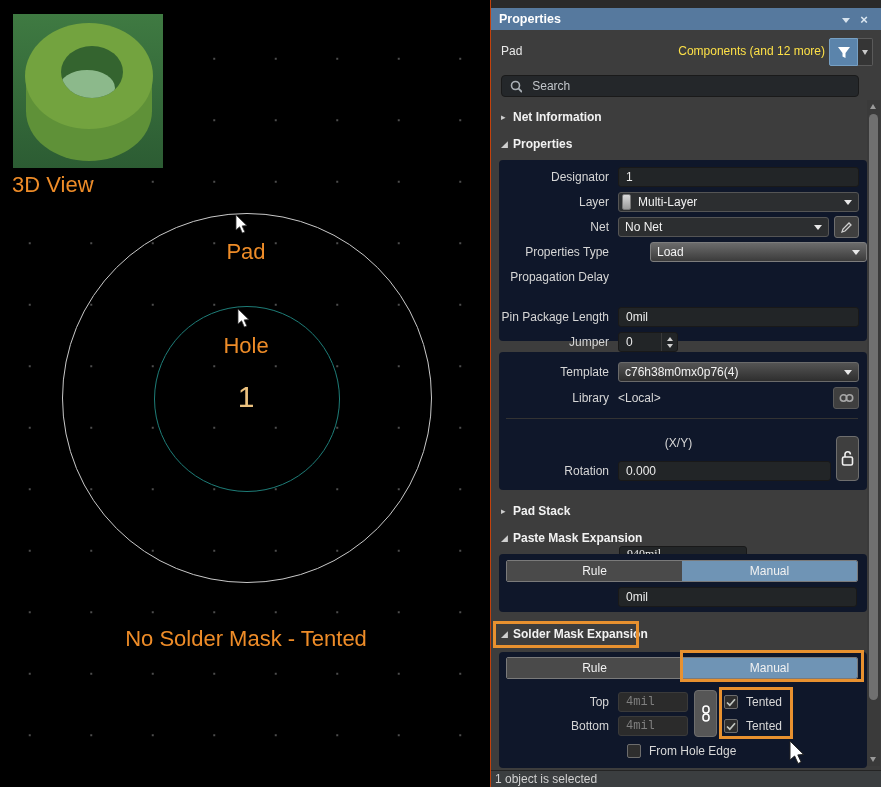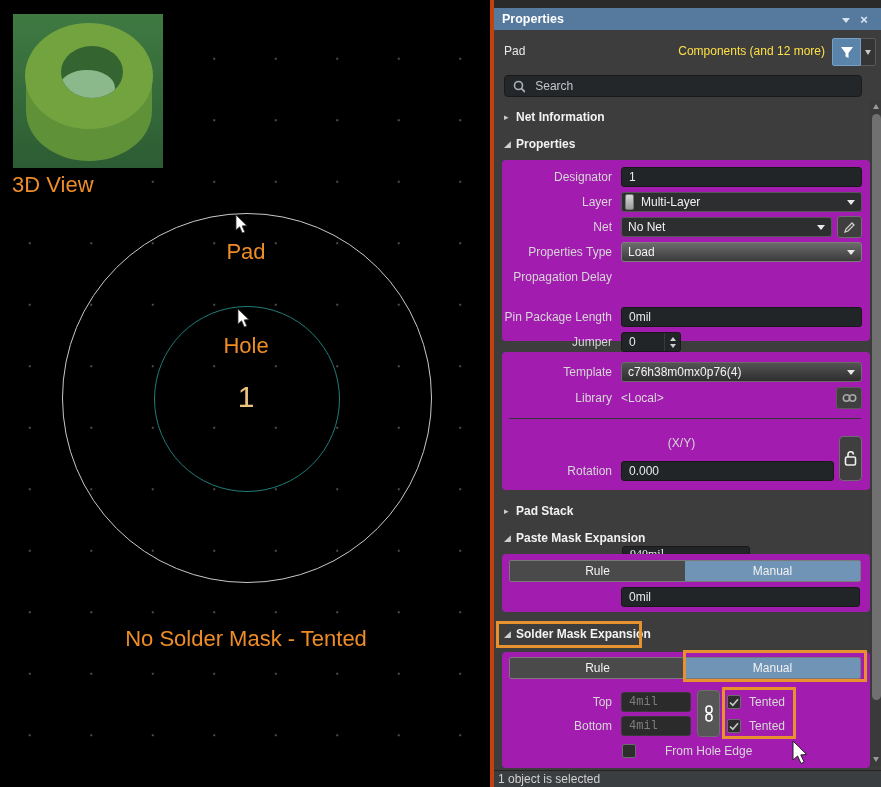--- a/index.html
+++ b/index.html
@@ -11,52 +11,52 @@
     background-image:radial-gradient(circle,#4d4d4d 1px,transparent 1.4px);
     background-size:61.5px 61.5px;background-position:-1px 28px;}
   .canvas .abs{position:absolute;}
   .orange-text{color:#ee8c28;font-size:22px;}
   .center-row{left:0;width:492px;text-align:center;}
   .pad-circle{position:absolute;left:62px;top:213px;width:368px;height:368px;border:1.5px solid #c9c9c9;border-radius:50%;}
   .hole-circle{position:absolute;left:154px;top:306px;width:184px;height:184px;border:1.3px solid #1e7d78;border-radius:50%;}
   .pad-number{color:#ecc27f;font-size:30px;}
 
   
-  .panel{position:absolute;left:490px;top:0;width:391px;height:787px;background:#3d3d3d;border-left:4px solid #c2410c;box-sizing:border-box;font-size:12px;color:#d8d8d8;}
+  .panel{position:absolute;left:490px;top:0;width:391px;height:787px;background:#3d3d3d;border-left:1px solid #c2410c;box-sizing:border-box;font-size:12px;color:#d8d8d8;}
   .panel *{box-sizing:border-box;}
   .p-topstrip{position:absolute;left:0;top:0;width:100%;height:8px;background:#2a2a2a;}
   .p-titlebar{position:absolute;left:0;top:8px;width:100%;height:22px;background:#56799e;display:flex;align-items:center;padding:0 8px;}
   .p-title{font-weight:bold;color:#fff;font-size:12.5px;flex:1;}
   .tb-icon{color:#dce8f2;width:18px;text-align:center;cursor:default;font-size:11px;}
   .caret-down{width:0;height:0;border-left:4px solid transparent;border-right:4px solid transparent;border-top:5px solid #d7e3ee;display:inline-block;}
 
   .p-header-type{position:absolute;left:10px;top:44px;color:#e8e8e8;}
   .p-header-scope{position:absolute;right:56px;top:44px;color:#fde047;}
   .filter-btn{position:absolute;left:338px;top:38px;width:29px;height:28px;background:#5b84ab;border:1px solid #76a0c4;border-radius:2px 0 0 2px;display:flex;align-items:center;justify-content:center;}
   .filter-drop{position:absolute;left:367px;top:38px;width:15px;height:28px;background:#353535;border:1px solid #5a5a5a;border-left:none;border-radius:0 2px 2px 0;display:flex;align-items:center;justify-content:center;}
   .filter-drop .caret-down{border-top-color:#c9c9c9;border-left-width:3.5px;border-right-width:3.5px;}
 
   .searchbox{position:absolute;left:10px;top:75px;width:358px;height:22px;background:#24272a;border:1px solid #1a1a1a;border-radius:4px;display:flex;align-items:center;padding:0 8px;}
   .searchbox input{background:transparent;border:none;outline:none;color:#e0e0e0;font-size:12px;font-family:inherit;width:100%;margin-left:8px;}
   .searchbox input::placeholder{color:#c2c6ca;}
 
   .sec-hdr{position:absolute;left:0;width:376px;height:18px;display:flex;align-items:center;padding-left:10px;font-weight:bold;color:#f2f2f2;cursor:default;}
   .sec-arrow{color:#cfcfcf;font-size:9px;width:12px;font-weight:normal;}
 
-  .group{position:absolute;left:8px;width:368px;background:#a21caf;border-radius:4px;}
+  .group{position:absolute;left:8px;width:368px;background:#0f172a;border-radius:4px;}
   .row{display:flex;align-items:center;height:20px;margin-bottom:5px;}
   .row .lbl{flex:0 0 110px;text-align:right;margin-right:9px;color:#d6d6d6;white-space:nowrap;}
   .field{background:#222527;border:1px solid #191919;border-radius:3px;color:#ebebeb;font-size:12px;height:20px;line-height:18px;padding:0 7px;font-family:inherit;}
   input.field{outline:none;}
   .w-full{width:241px;}
   .drop{display:flex;align-items:center;height:20px;border-radius:3px;padding:0 6px;color:#f2f2f2;position:relative;}
   .drop .dtext{flex:1;white-space:nowrap;overflow:hidden;}
   .drop .caret-down{border-top-color:#e8e8e8;}
   .drop-dark{background:#2c2e30;border:1px solid #555;}
-  .drop-grad{background:linear-gradient(#6c6c6c,#3b3b3b);border:1px solid #7d7d7d;}
+  .drop-grad{background:linear-gradient(#6c6c6c,#3b3b3b);border:1px solid #7d7d7d;margin-left:32px;}
   .drop-tmpl{background:linear-gradient(#545454,#2e2e2e);border:1px solid #6a6a6a;}
   .layer-swatch{width:9px;height:16px;border-radius:2px;background:linear-gradient(#d9d9d9,#9a9a9a);margin-right:7px;margin-left:-3px;border:1px solid #777;}
   .sq-btn{height:22px;border-radius:3px;background:#3f3f3f;border:1px solid #6e6e6e;display:flex;align-items:center;justify-content:center;}
   .spin{width:60px;display:flex;}
   .spin .val{flex:1;}
   .spin .arrows{width:16px;display:flex;flex-direction:column;align-items:center;justify-content:center;gap:3px;border-left:1px solid #3a3a3a;}
   .tri-up{width:0;height:0;border-left:3.5px solid transparent;border-right:3.5px solid transparent;border-bottom:4px solid #cfcfcf;}
   .tri-dn{width:0;height:0;border-left:3.5px solid transparent;border-right:3.5px solid transparent;border-top:4px solid #cfcfcf;}
   .divider{position:absolute;left:7px;right:9px;height:1px;background:#333;}
   .seg{position:absolute;left:7px;width:352px;height:22px;display:flex;border:1px solid #7a7a7a;border-radius:2px;overflow:hidden;}
@@ -289,21 +289,21 @@
       <span style="margin-left:8px;">Tented</span>
     </div>
     <div style="position:absolute;left:225px;top:67px;display:flex;align-items:center;">
       <span class="checkbox">
         <svg width="10" height="9">
             <path d="M1,4.5 L3.8,7.2 L9,1.2" fill="none" stroke="#c2c7c2" stroke-width="1.7"></path>
           </svg>
       </span>
       <span style="margin-left:8px;">Tented</span>
     </div>
-    <div style="position:absolute;left:120px;top:92px;display:flex;align-items:center;gap:21px;">
+    <div style="position:absolute;left:128px;top:92px;display:flex;align-items:center;">
       <span class="checkbox"></span>
       <span style="margin-left:8px;">From Hole Edge</span>
     </div>
   </div>
 
   <div class="hl-box" style="left:2px;top:621px;width:146px;height:27px;"></div>
   <div class="hl-box" style="left:189px;top:650px;width:184px;height:32px;"></div>
   <div class="hl-box" style="left:228px;top:687px;width:74px;height:52px;"></div>
 
   <div class="vscroll">

